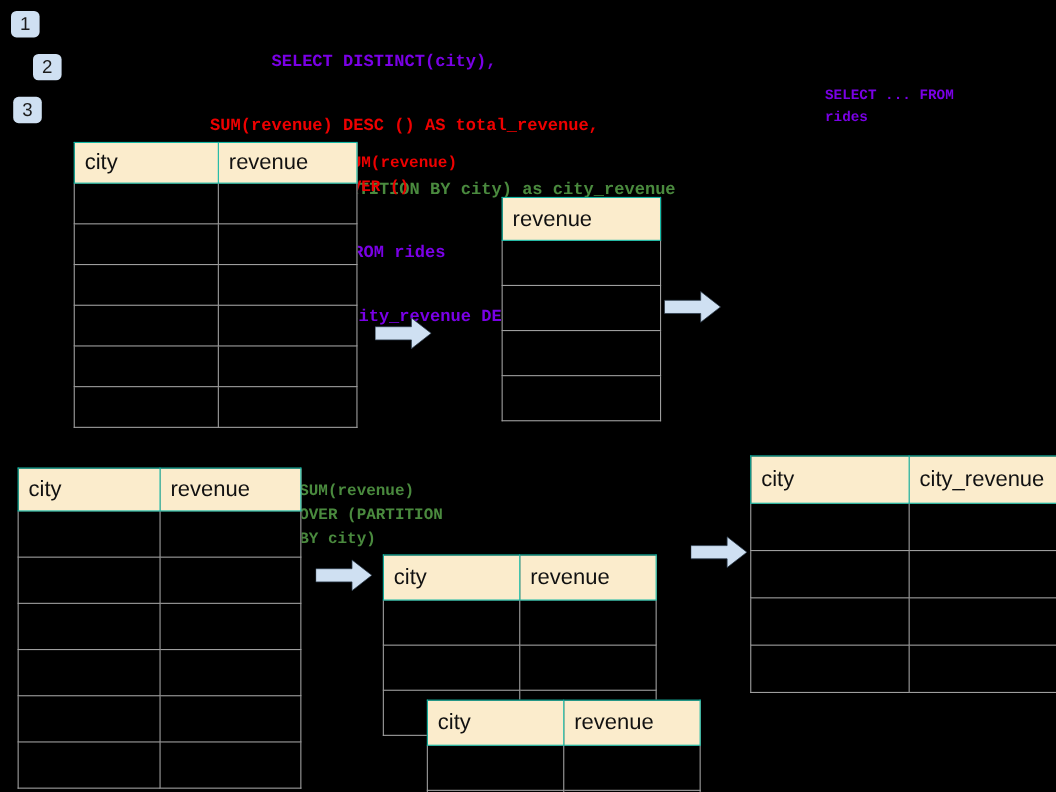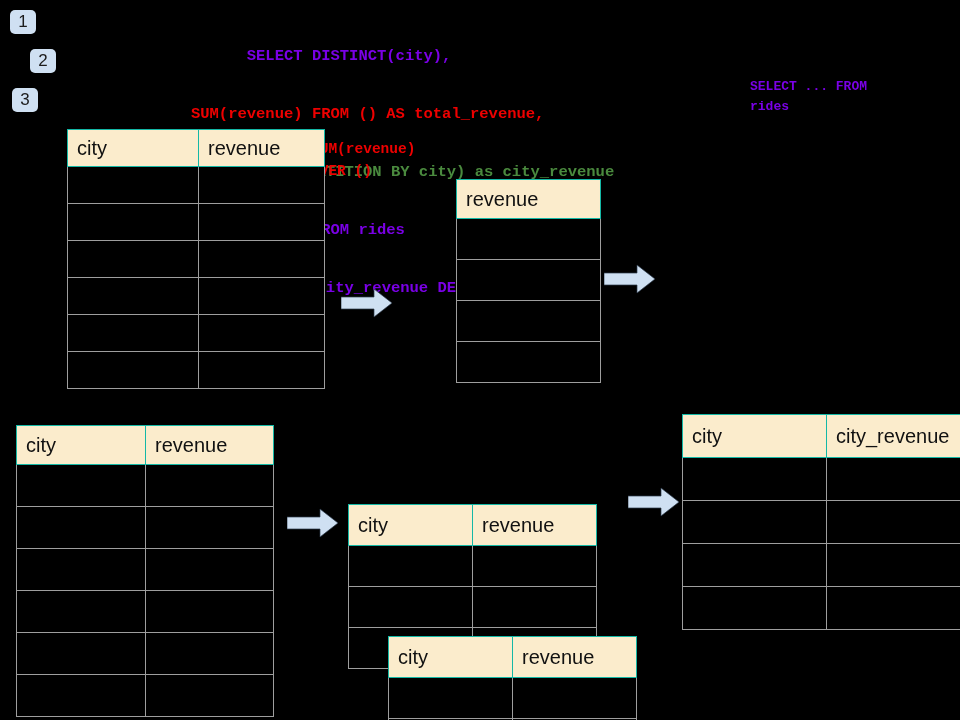--- a/index.html
+++ b/index.html
@@ -86,32 +86,35 @@
 <body>
 
 <div id="canvas">
 
   <div class="badge" style="left:10px; top:10px;">1</div>
   <div class="badge" style="left:30px; top:49px;">2</div>
   <div class="badge" style="left:12px; top:88px;">3</div>
 
   <div class="sql" style="left:84px; top:11px;">
     <span class="sql-line" style="color:#7a00e6;">SELECT DISTINCT(city),</span>
-    <span class="sql-line" style="color:#ee0000;">    SUM(revenue) FROM () AS total_revenue,</span>
+    <span class="sql-line" style="color:#ee0000;">    SUM(revenue) DESC () AS total_revenue,</span>
     <span class="sql-line" style="color:#4a8a3e;">    SUM(revenue) OVER (PARTITION BY city) as city_revenue</span>
     <span class="sql-line" style="color:#7a00e6;">  FROM rides</span>
     <span class="sql-line" style="color:#7a00e6;">  ORDER by city_revenue DESC;</span>
   </div>
 
   <div class="annot" style="left:750px; top:38px; color:#7a00e6; font-size:13px; line-height:20px;margin-top:39px;">SELECT ... FROM
 rides</div>
 
   <div class="annot" style="left:311px; top:138px; color:#ee0000;">SUM(revenue)
 OVER ()</div>
 
+  <div class="annot" style="left:272px; top:436px; color:#4a8a3e;">SUM(revenue)
+OVER (PARTITION
+BY city)</div>
 
   <table class="tbl" style="left:67px; top:129px; width:237px;">
     <thead>
       <tr>
         <th style="width:121px; height:36px;">city</th>
         <th style="width:116px; height:36px;">revenue</th>
       </tr>
     </thead>
     <tbody>
       <tr>

